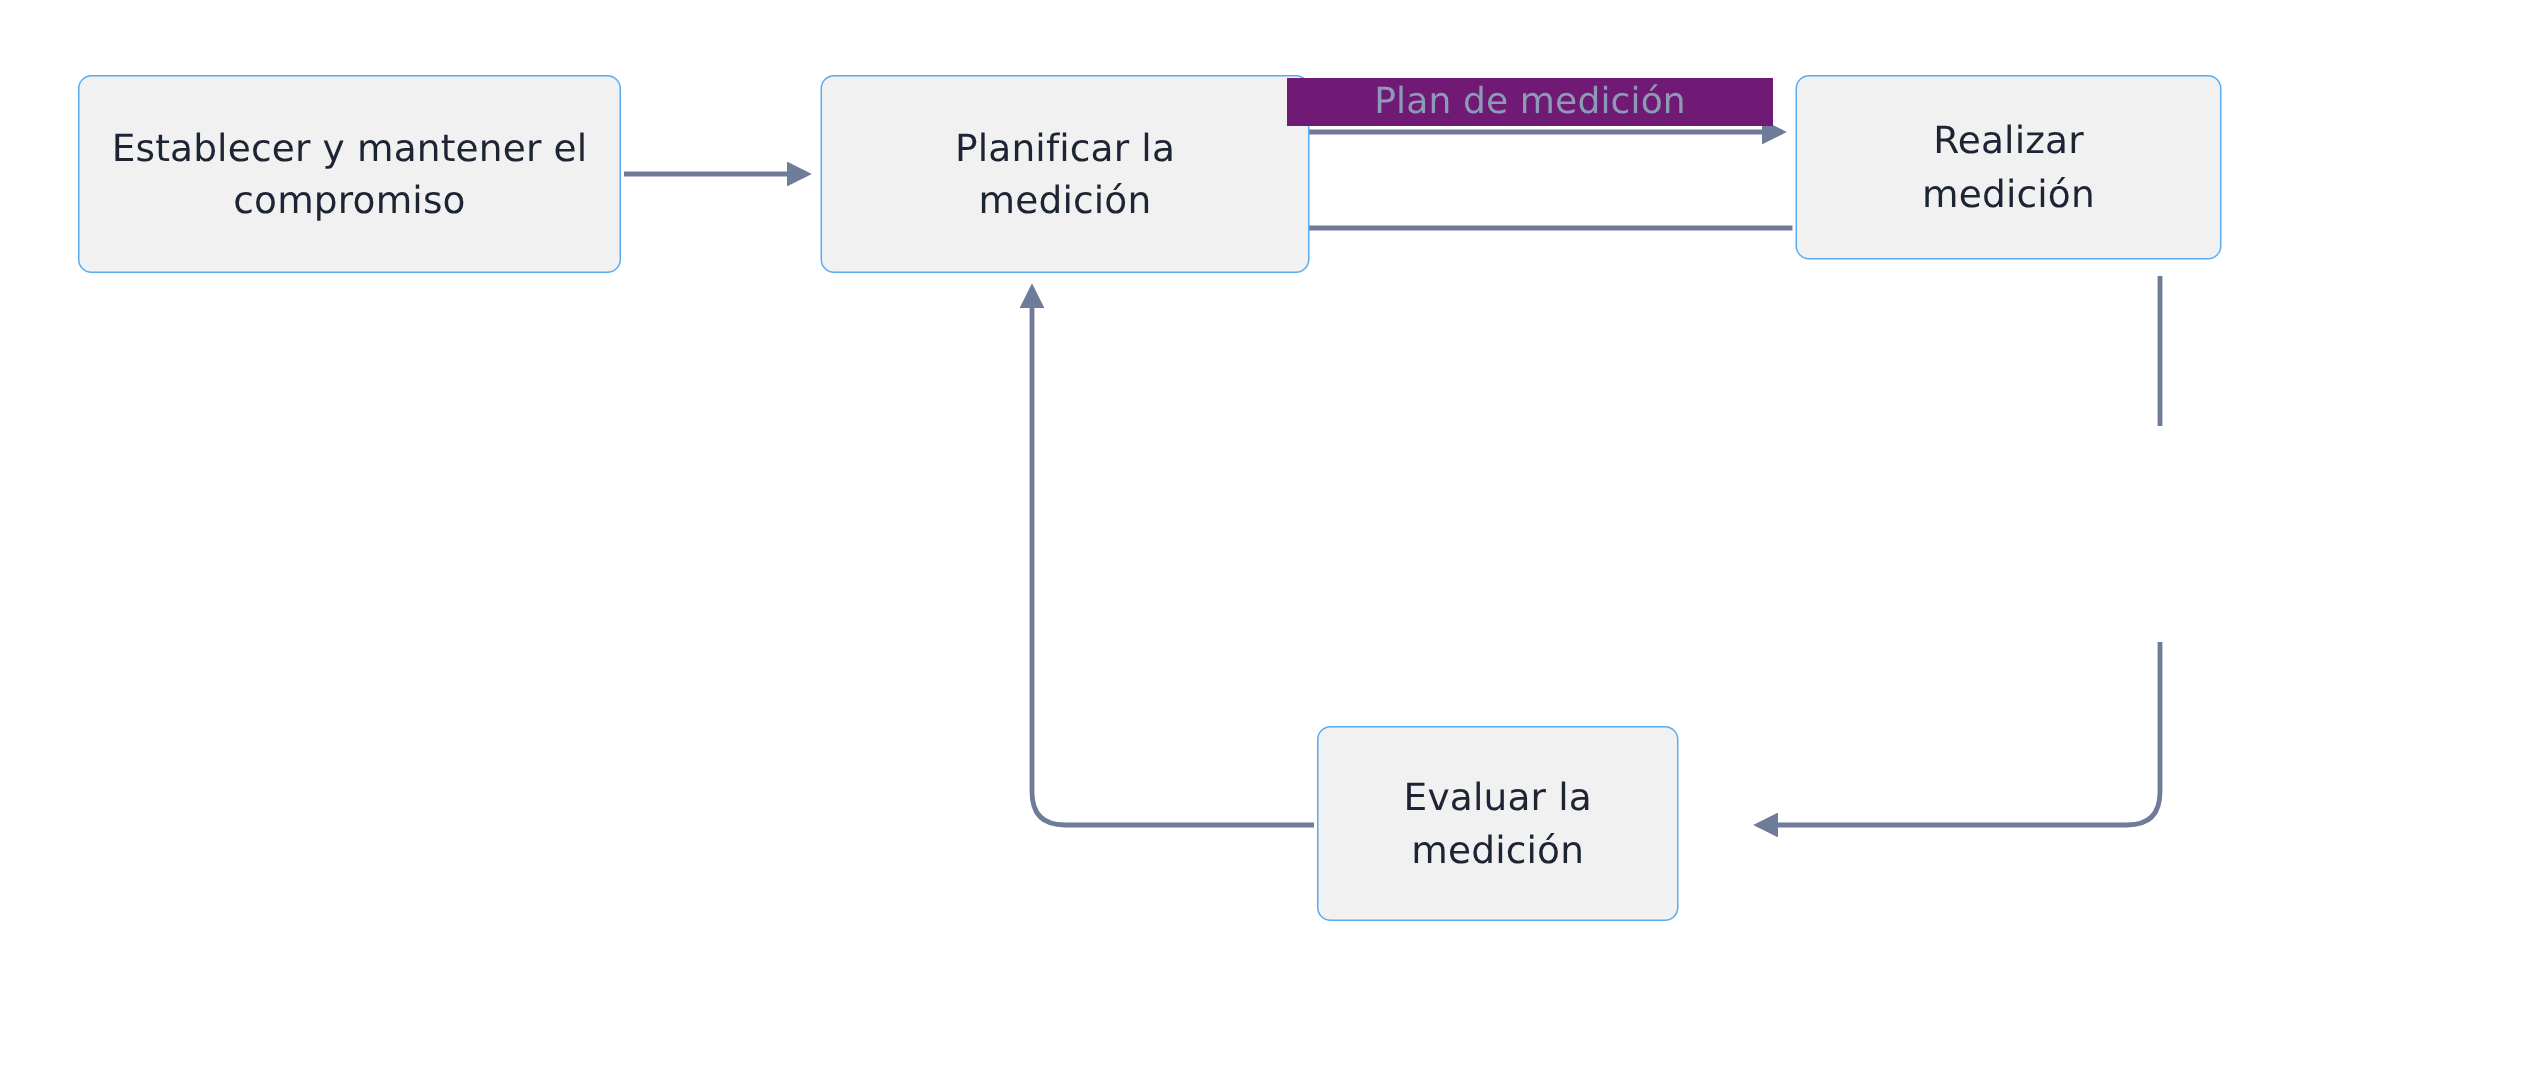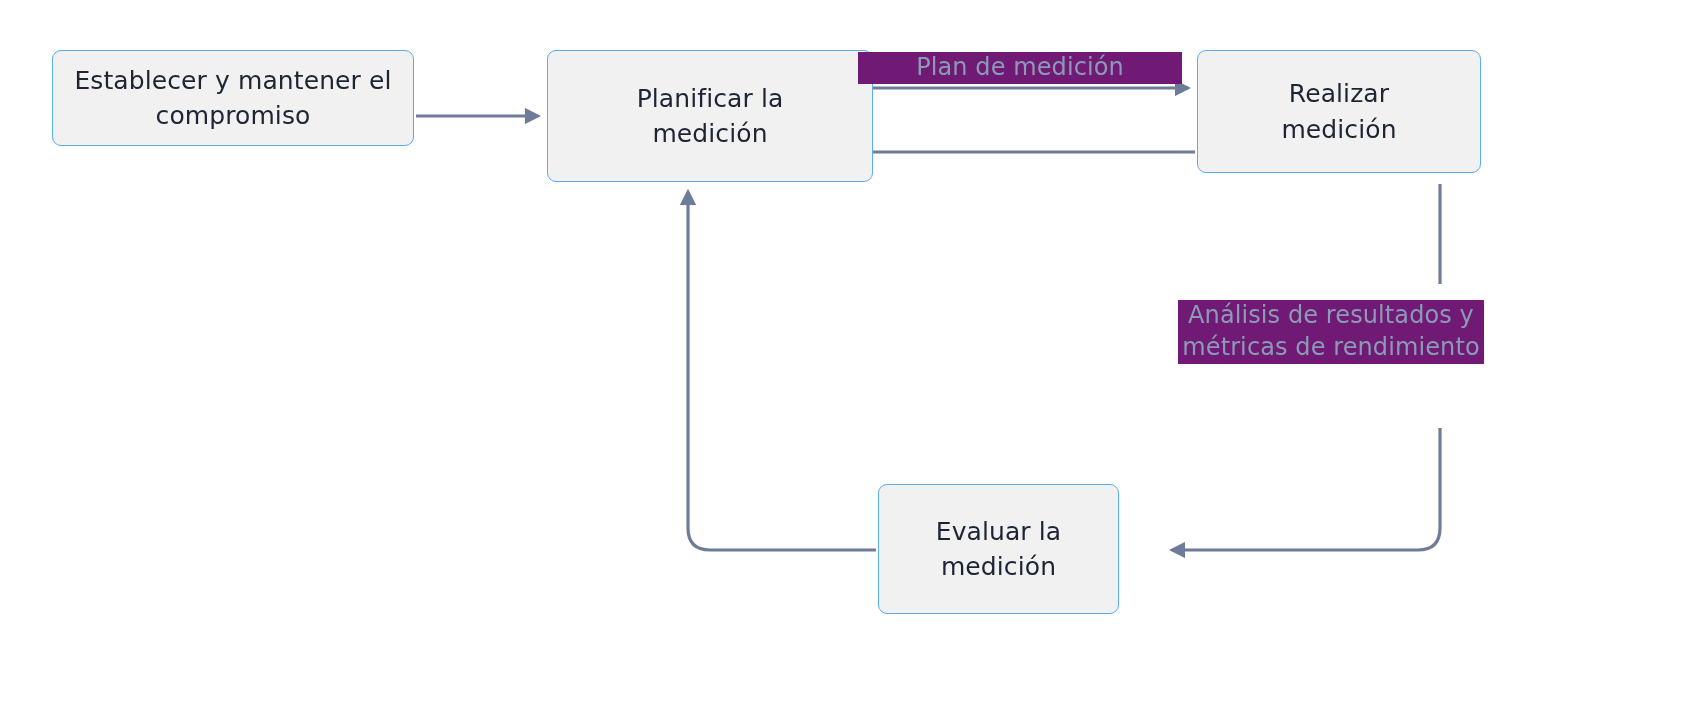--- a/index.html
+++ b/index.html
@@ -86,21 +86,21 @@
     <g>
       <path d="M 1440 184 L 1440 284" stroke="#6e7b99" stroke-width="3.2" fill="none"></path>
       <path d="M 1440 428 L 1440 528 Q 1440 550 1418 550 L 1172 550" stroke="#6e7b99" stroke-width="3.2" fill="none" marker-end="url(#arrowhead)"></path>
     </g>
 
     <g>
       <path d="M 876 550 L 710 550 Q 688 550 688 528 L 688 192" stroke="#6e7b99" stroke-width="3.2" fill="none" marker-end="url(#arrowhead)"></path>
     </g>
   </svg>
 
-  <div class="node" style="left:52px; top:50px; width:362px; height:96px;">
+  <div class="node" style="left:52px; top:50px; width:362px; height:132px;">
     <span class="node-label">Establecer y mantener el
 compromiso</span>
   </div>
 
   <div class="node" style="left:547px; top:50px; width:326px; height:132px;text-align:center;">
     <span class="node-label">Planificar la
 medición</span>
   </div>
 
   <div class="node" style="left:1197px; top:50px; width:284px; height:123px;">
@@ -108,16 +108,14 @@
 medición</span>
   </div>
 
   <div class="node" style="left:878px; top:484px; width:241px; height:130px;">
     <span class="node-label">Evaluar la medición</span>
   </div>
 
   <div class="edge-label" style="left:858px; top:52px; width:324px;">Plan de medición</div>
 
 
-  <div class="edge-label" style="left:1178px; top:300px; width:306px;">Análisis de resultados y
-métricas de rendimiento</div>
 
 </div>
 
 </body></html>

